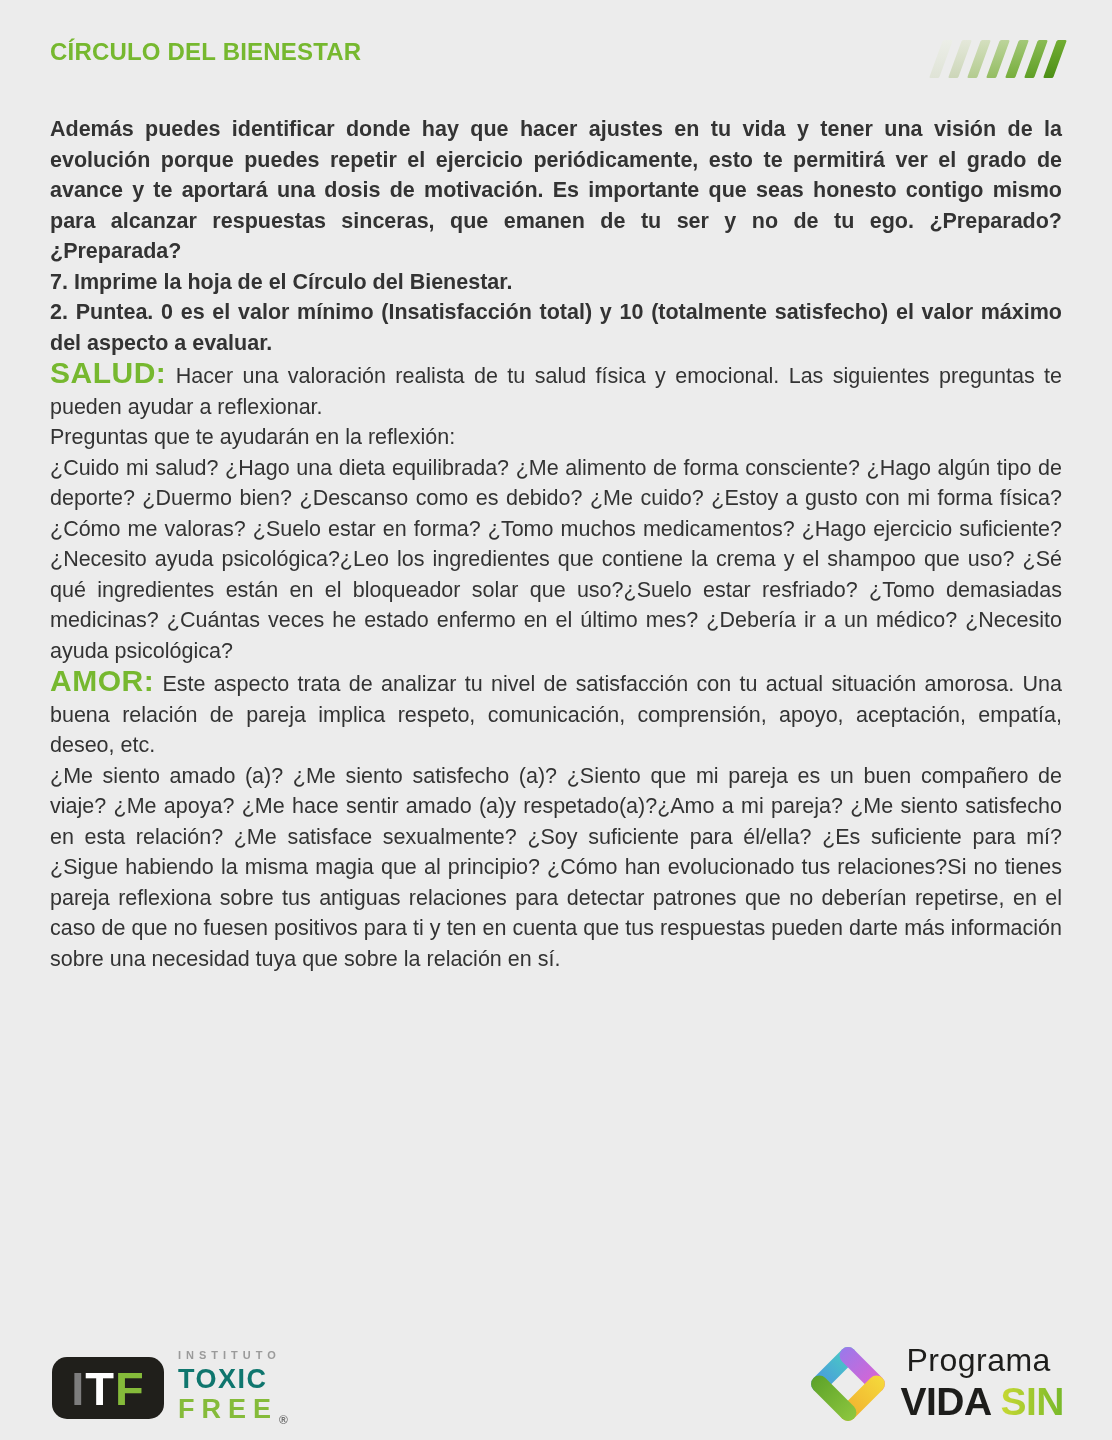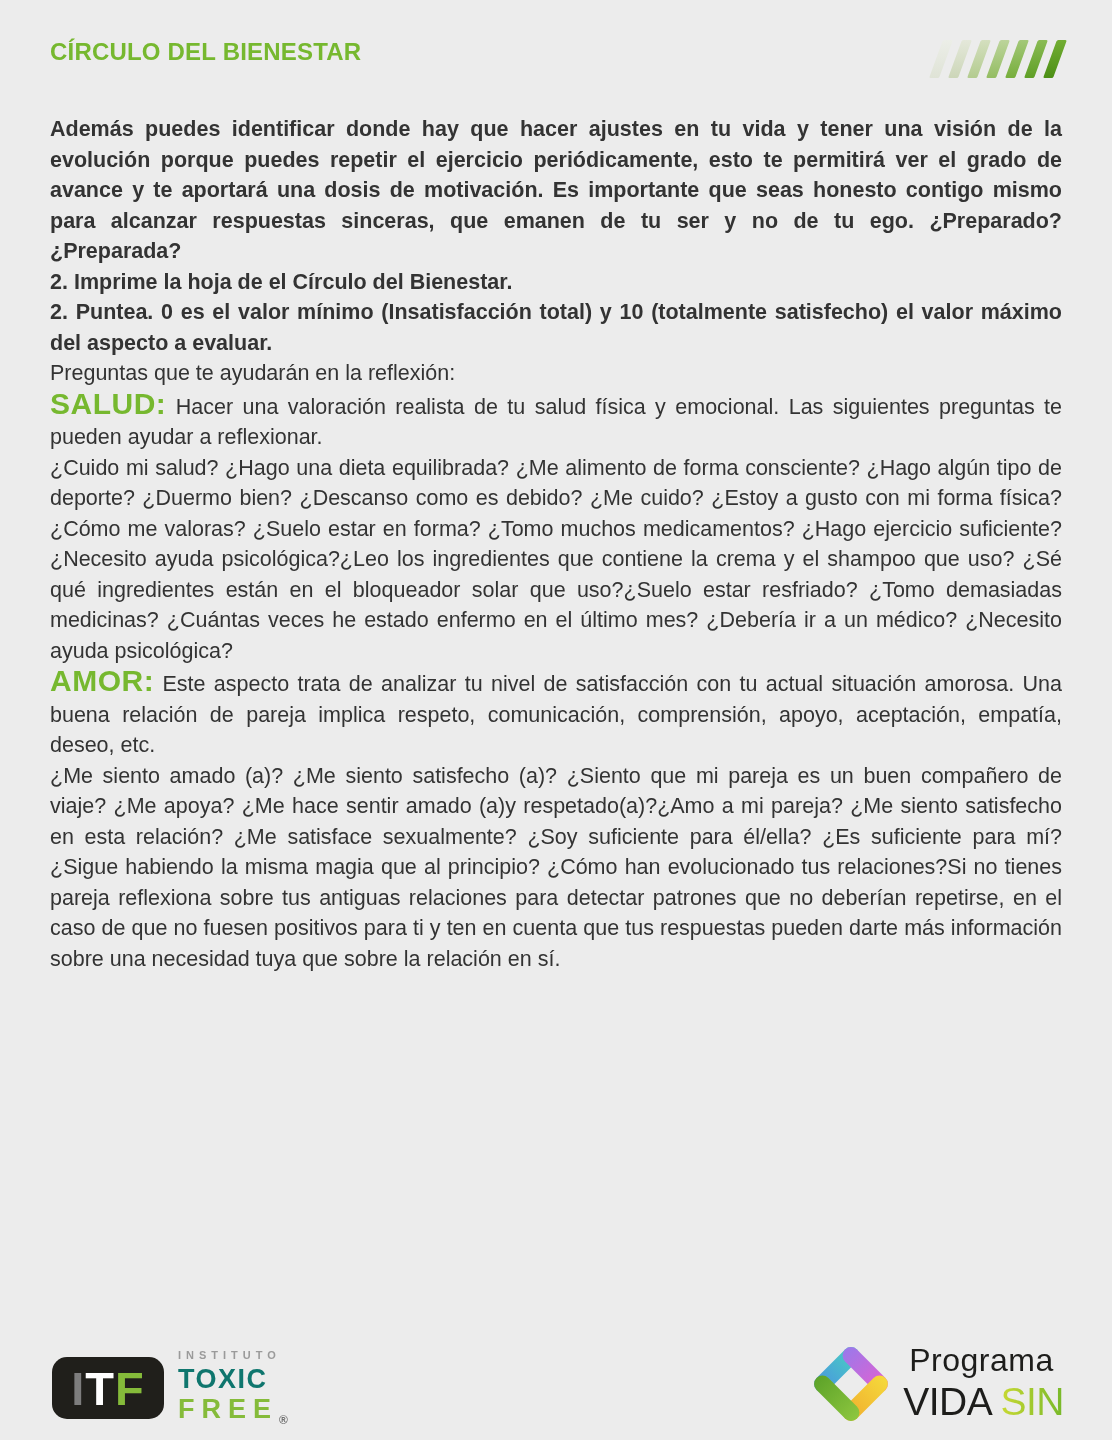--- a/index.html
+++ b/index.html
@@ -154,21 +154,21 @@
   .program-icon { margin-right: 8px; }
   .program-text { line-height: 1; padding-left: 2px; }
   .program-kicker {
     font-size: 32px;
     color: #1d1d1b;
     margin: 0 0 6px 6px;
     letter-spacing: 0.5px;
   }
   .program-line1, .program-line2 {
     font-size: 39px;
-    font-weight: normal;
+    font-weight: bold;
     color: #1d1d1b;
     letter-spacing: -0.5px;
   }
   .program-line1 { margin-bottom: 4px; }
   .word-sin {
     background: linear-gradient(90deg, #c9d933, #76b82a);
     -webkit-background-clip: text;
     background-clip: text;
     color: transparent;
   }
@@ -186,29 +186,29 @@
       <span class="stripe-3"></span>
       <span class="stripe-4"></span>
       <span class="stripe-5"></span>
       <span class="stripe-6"></span>
       <span class="stripe-7"></span>
     </div>
   </div>
 
   <p class="body intro">Además puedes identificar donde hay que hacer ajustes en tu vida y tener una visión de la evolución porque puedes repetir el ejercicio periódicamente, esto te permitirá ver el grado de avance y  te aportará una dosis de motivación. Es importante que seas honesto contigo mismo para alcanzar respuestas sinceras, que emanen de tu ser y no de tu ego.  ¿Preparado? ¿Preparada?</p>
 
-  <p class="body step">2. Imprime la hoja de el Círculo del Bienestar.</p>
+  <p class="body step">7. Imprime la hoja de el Círculo del Bienestar.</p>
   <p class="body step">2. Puntea. 0 es el valor mínimo (Insatisfacción total) y 10 (totalmente satisfecho) el valor máximo del aspecto a evaluar.</p>
-
-  <p class="body reflection">Preguntas que te ayudarán en la reflexión:</p>
 
   <p class="body">
     <span class="section-label">SALUD:</span>
     <span>Hacer una valoración realista de tu salud física y emocional. Las siguientes preguntas te pueden ayudar a reflexionar.</span>
   </p>
+
+  <p class="body reflection">Preguntas que te ayudarán en la reflexión:</p>
   <p class="body questions">¿Cuido mi salud? ¿Hago  una dieta equilibrada? ¿Me alimento de forma consciente? ¿Hago algún tipo de deporte? ¿Duermo bien? ¿Descanso como es debido? ¿Me cuido? ¿Estoy a gusto con mi forma física? ¿Cómo me valoras? ¿Suelo estar en forma? ¿Tomo muchos medicamentos? ¿Hago ejercicio suficiente? ¿Necesito ayuda psicológica?¿Leo los ingredientes que contiene la crema y el shampoo que uso? ¿Sé qué ingredientes están en el bloqueador solar que uso?¿Suelo estar resfriado? ¿Tomo demasiadas medicinas? ¿Cuántas veces he estado enfermo en el último mes? ¿Debería ir a un médico? ¿Necesito ayuda psicológica?</p>
 
   <p class="body">
     <span class="section-label">AMOR:</span>
     <span>Este aspecto trata de analizar tu nivel de satisfacción con tu actual situación amorosa. Una buena relación de pareja implica respeto, comunicación, comprensión, apoyo, aceptación, empatía, deseo, etc.</span>
   </p>
   <p class="body amor-questions">¿Me siento amado (a)? ¿Me siento satisfecho (a)? ¿Siento que mi pareja es un buen compañero de viaje? ¿Me apoya? ¿Me  hace sentir amado (a)y respetado(a)?¿Amo a mi pareja? ¿Me siento satisfecho en esta relación? ¿Me satisface sexualmente? ¿Soy suficiente para él/ella? ¿Es suficiente para mí? ¿Sigue habiendo la misma magia que al principio? ¿Cómo han evolucionado tus relaciones?Si no tienes pareja reflexiona sobre tus antiguas relaciones para detectar patrones que no deberían repetirse, en el caso de que no fuesen positivos para ti y ten en cuenta que tus respuestas pueden darte más información sobre una necesidad tuya que sobre la relación en sí.</p>
 
   <div class="footer">
 

